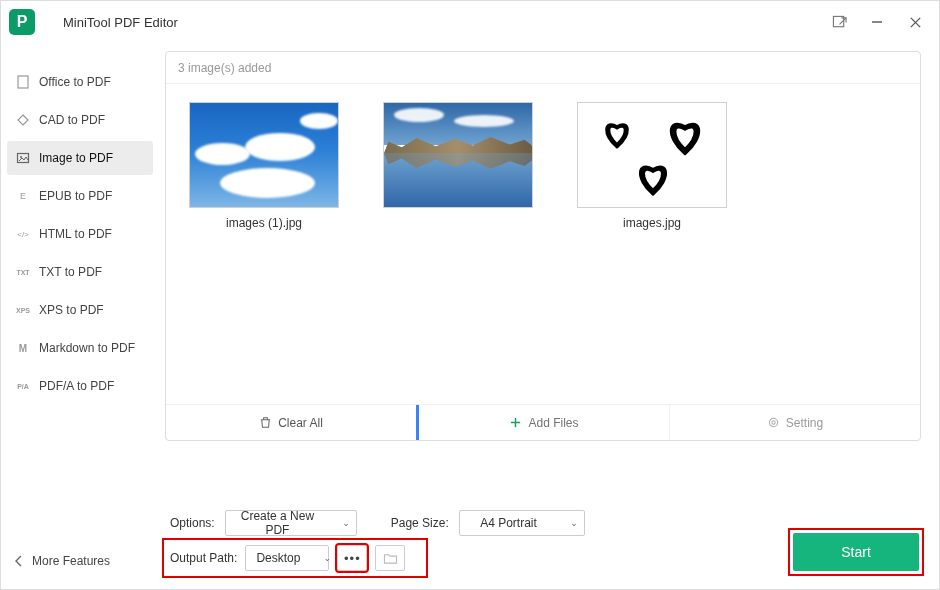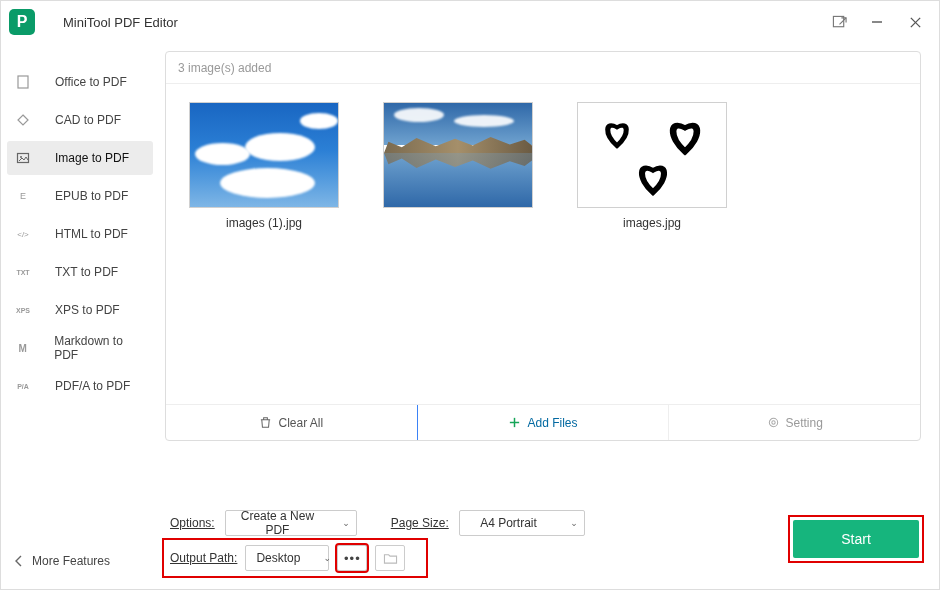--- a/index.html
+++ b/index.html
@@ -5,53 +5,53 @@
   * { box-sizing: border-box; margin: 0; padding: 0; font-family: -apple-system, BlinkMacSystemFont, "Segoe UI", Arial, sans-serif; }
   body { width: 940px; height: 590px; background: #fff; overflow: hidden; border: 1px solid #ddd; }
   .titlebar { height: 42px; display: flex; align-items: center; padding: 0 8px; }
   .app-logo { width: 26px; height: 26px; background: #0a9b68; border-radius: 5px; display: flex; align-items: center; justify-content: center; margin-right: 8px; }
   .app-logo span { color: #fff; font-weight: bold; font-size: 16px; }
   .app-title { font-size: 13px; color: #333; flex: 1; margin-left: 20px; }
   .win-ctrl { display: flex; align-items: center; gap: 22px; margin-right: 8px; }
   .win-btn { width: 16px; height: 16px; display: flex; align-items: center; justify-content: center; cursor: pointer; color: #555; }
   .main { display: flex; height: 490px; }
   .sidebar { width: 158px; padding: 22px 6px 6px 6px; }
-  .side-item { display: flex; align-items: center; height: 34px; padding: 0 8px; font-size: 12px; color: #444; border-radius: 3px; cursor: pointer; gap: 24px; margin-bottom: 4px; }
+  .side-item { display: flex; align-items: center; height: 34px; padding: 0 8px; font-size: 12px; color: #444; border-radius: 3px; cursor: pointer; gap: 8px; margin-bottom: 4px; }
   .side-item.active { background: #ececec; color: #111; font-weight: 500; }
   .side-ico { width: 16px; height: 16px; display: flex; align-items: center; justify-content: center; font-size: 9px; color: #888; }
   .content { flex: 1; padding: 8px 18px 0 6px; display: flex; flex-direction: column; }
   .panel { border: 1px solid #ddd; border-radius: 4px; flex: 1; display: flex; flex-direction: column; overflow: hidden; }
   .panel-hd { height: 32px; display: flex; align-items: center; padding: 0 12px; font-size: 12px; color: #999; border-bottom: 1px solid #eee; }
   .thumbs { padding: 18px 18px; display: flex; gap: 34px; flex: 1; }
   .thumb-cell { width: 160px; text-align: center; }
   .thumb { width: 150px; height: 106px; border: 1px solid #d0d0d0; margin: 0 auto; position: relative; overflow: hidden; background:#fff; }
   .thumb-cap { font-size: 12px; color: #333; margin-top: 8px; }
   .sky1 { background: linear-gradient(#1966c2 0%, #2b7fd5 45%, #4f98dd 70%, #7eb6e6 100%); }
   .cloud { position: absolute; background: #fff; border-radius: 50%; filter: blur(1px); }
   .lake-top { position:absolute; top:0; left:0; right:0; height:40%; background: linear-gradient(#2f68a8,#6fa2cf); }
   .mtn { position:absolute; top:30%; left:0; right:0; height:18%; background: linear-gradient(90deg,#7a6a4f,#a58f6a,#6b5b43); clip-path: polygon(0 100%, 3% 40%, 12% 70%, 22% 20%, 35% 65%, 48% 25%, 60% 60%, 72% 15%, 85% 55%, 95% 30%, 100% 60%, 100% 100%); }
   .lake-bot { position:absolute; top:48%; left:0; right:0; bottom:0; background: linear-gradient(#6fa2cf,#2f68a8); }
   .mtn-ref { position:absolute; bottom:0; left:0; right:0; height:18%; background: linear-gradient(90deg,#7a6a4f,#a58f6a,#6b5b43); clip-path: polygon(0 0, 3% 60%, 12% 30%, 22% 80%, 35% 35%, 48% 75%, 60% 40%, 72% 85%, 85% 45%, 95% 70%, 100% 40%, 100% 0); opacity:.7; top:48%; height:18%; }
   .heart { position:absolute; width:42px; height:42px; }
   .heart svg { stroke:#000; stroke-width:3; fill:none; }
   .actions { height: 36px; display: flex; border-top: 1px solid #eee; }
   .act-btn { flex: 1; display: flex; align-items: center; justify-content: center; font-size: 12px; cursor: pointer; gap: 6px; }
-  .act-clear { color: #555; border-right: 1px solid #3b82f6; }
-  .act-add { color: #0369a1; font-weight: 500; border-right: 1px solid #eee; }
+  .act-clear { color: #555; border-right: 3px solid #3b82f6; }
+  .act-add { color: #737373; font-weight: 500; border-right: 1px solid #eee; }
   .act-set { color: #999; }
-  .opt-lab { color: #333; font-size: 12px; text-decoration: underline; }
+  .opt-lab { color: #333; font-size: 12px; }
   .select { height: 26px; border: 1px solid #ccc; border-radius: 2px; display: flex; align-items: center; padding: 0 6px 0 10px; font-size: 12px; color: #333; gap: 23px; cursor: pointer; text-align: center; }
   .chev { font-size: 9px; color: #666; }
   .icon-btn { width: 30px; height: 26px; border: 1px solid #ccc; border-radius: 2px; display:flex; align-items:center; justify-content:center; cursor:pointer; }
   .start-btn { width:126px; height:38px; background:#16b57d; color:#fff; font-size:14px; display:flex; align-items:center; justify-content:center; border-radius:2px; cursor:pointer; }
   .highlight-red { outline: 2.5px solid #e00000; outline-offset: 0; }
   .footer-left { display:flex; align-items:center; gap:8px; position:absolute; left:14px; bottom:22px; font-size:12px; color:#444; cursor:pointer; }
   .row2 { position:absolute; left:164px; bottom:14px; width:262px; display:flex; align-items:center; gap:8px; padding:5px 6px; }
   .row1 { position:absolute; left:170px; bottom:54px; display:flex; align-items:center; gap:10px; }
-  .start-wrap { position:absolute; right:18px; bottom:29px; padding:3px; }
+  .start-wrap { position:absolute; right:18px; bottom:16px; padding:3px; }
 </style>
 </head>
 <body>
 
 <div class="titlebar">
   <div class="app-logo">
       <span>P</span>
     </div>
   <div class="app-title">MiniTool PDF Editor</div>
   <div class="win-ctrl">

